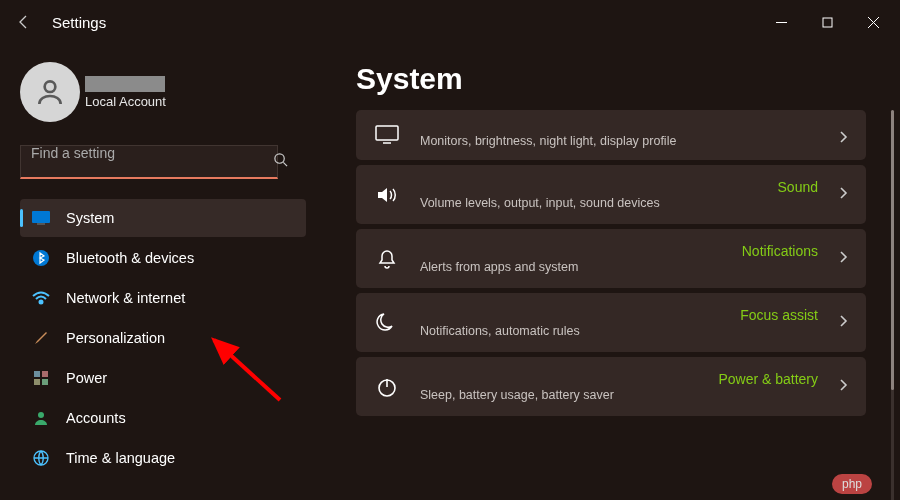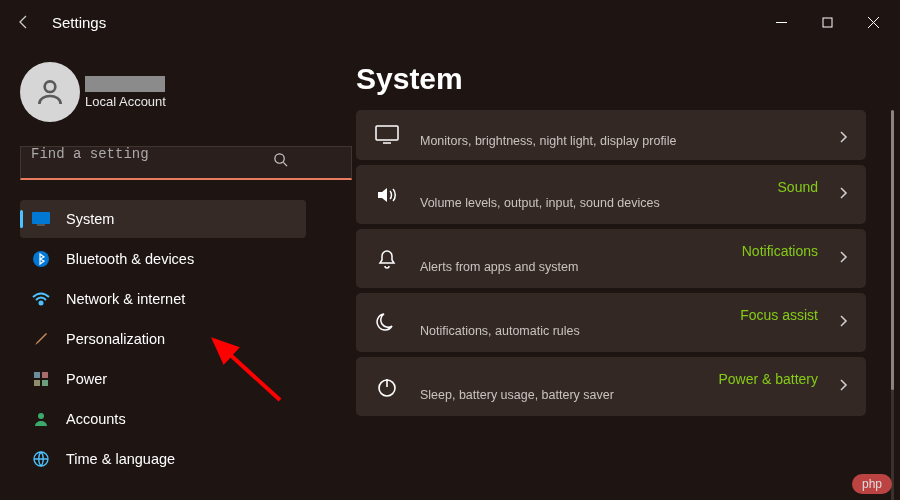--- a/index.html
+++ b/index.html
@@ -59,30 +59,29 @@
   .user-name {
     width: 80px; height: 16px;
     background: #8b8b8b;
   }
   .account-type { font-size: 13px; color: #e6e6e6; }
   .search {
     position: relative;
     margin-bottom: 20px;
   }
   .search input {
-    width: 332px;
+    width: 258px;
     height: 34px;
     background: #2a1f1c;
     border: 1px solid #413531;
     border-bottom: 2px solid #e77a5f;
     color: #ccc;
     padding: 0 36px 17px 10px;
     font-size: 14px;
     outline: none;
-    font-family: Liberation Mono, monospace;
   }
   .search input::placeholder { color: #aaa; }
   .search-icon {
     position: absolute; right: 18px; top: 8px;
     color: #ccc;
   }
   .nav {
     display: flex; flex-direction: column;
     gap: 2px;
   }
@@ -170,21 +169,21 @@
     border-radius: 2px;
   }
   .annotation-arrow {
     position: absolute;
     left: 200px;
     top: 330px;
     pointer-events: none;
   }
   .watermark {
     position: absolute;
-    right: 8px; bottom: 6px;
+    right: 28px; bottom: 6px;
     background: #d84c4c;
     color: #fff;
     font-size: 12px;
     padding: 3px 10px;
     border-radius: 12px;
     opacity: 0.85;
   }
 </style>
 </head>
 <body>

